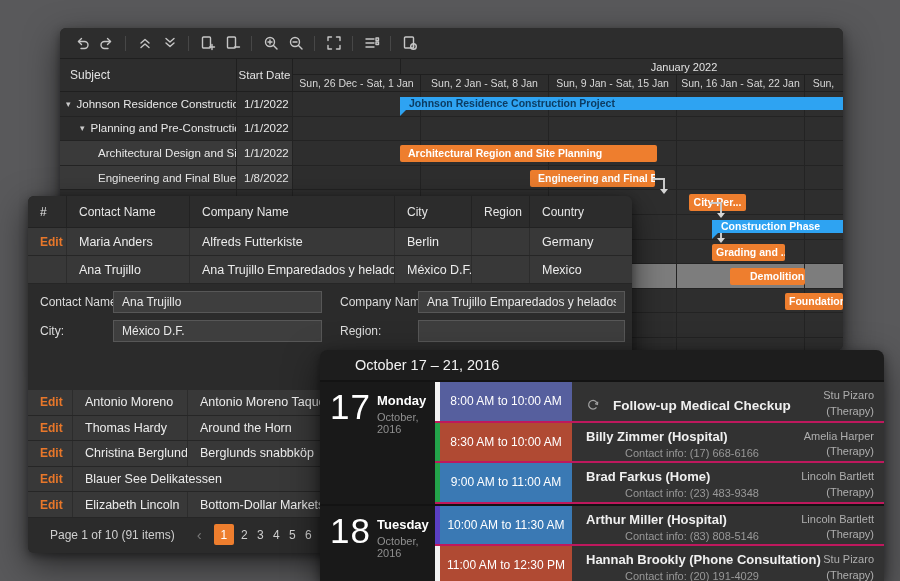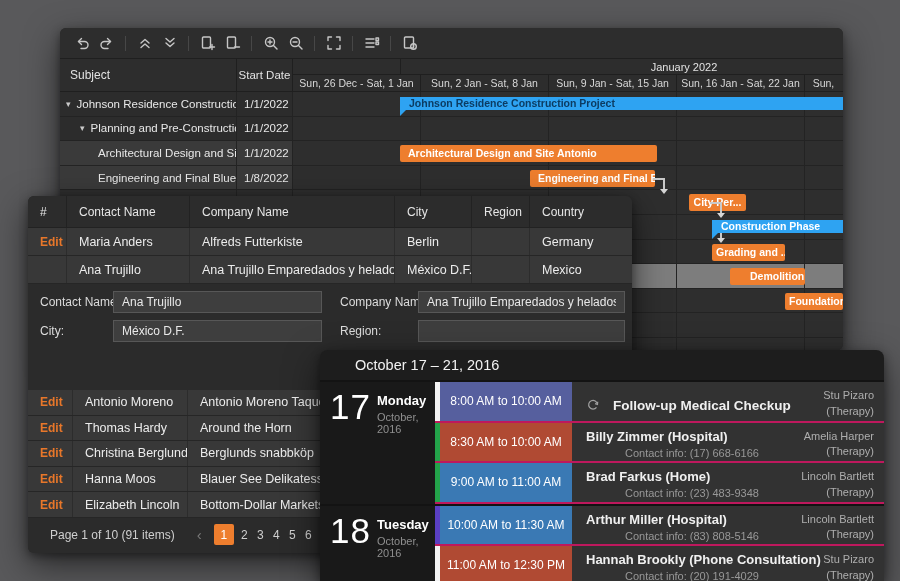--- a/index.html
+++ b/index.html
@@ -79,21 +79,21 @@
   .dc-wd { position:absolute; left:57px; top:11px; font-size:13px; font-weight:bold; color:#fff; }
   .dc-mo { position:absolute; left:57px; top:29px; font-size:11px; color:#8f8f8f; }
   .sc-events { flex:1; }
   .sc-ev { display:flex; height:40.5px; border-bottom:2px solid #be185d; }
   .ev-stripe { width:5px; flex:none; }
   .ev-time { width:132px; flex:none; display:flex; align-items:center; justify-content:center; font-size:12px; color:#fff; }
   .ev-det { flex:1; background:#323232; position:relative; padding:6px 10px 0 14px; }
   .ev-subj { font-size:13px; font-weight:bold; color:#f0f0f0; white-space:nowrap; }
   .ev-contact { font-size:11px; color:#989898; margin-top:3px; white-space:nowrap;margin-left:39px; }
   .ev-res { position:absolute; right:10px; top:6px; text-align:right; font-size:11px; color:#aeaeae; line-height:1.45; }
-  .ev-det.center { display:flex; align-items:flex-start; padding-top:16px; }
+  .ev-det.center { display:flex; align-items:center; padding-top:8px; }
   .rec-icon { margin-right:13px; flex:none; }
 </style>
 </head>
 <body style="background-color: rgb(89, 89, 91);">
 
 <div class="win" id="gantt">
   <div class="toolbar">
     <div class="tbtn">
         <svg width="16" height="16" viewBox="0 0 16 16">
           <path d="M4.5 6.5 H10.5 a3.5 3.5 0 0 1 0 7 H7"></path>
@@ -231,21 +231,21 @@
     <div class="vline" style="left:176px;"></div>
     <div class="vline" style="left:232px;"></div>
     <div class="vline" style="left:360px;"></div>
     <div class="vline" style="left:488px;"></div>
     <div class="vline" style="left:616px;"></div>
     <div class="vline" style="left:744px;"></div>
 
     <div class="bar summary clip-r" style="left:340px; top:5px; width:443px;">
         <span class="cliptext">Johnson Residence Construction Project</span>
       </div>
-    <div class="bar task" style="left:340px; top:53px; width:257px;">Architectural Design and Site Antonio</div>
+    <div class="bar task" style="left:340px; top:53px; width:257px;">Architectural Region and Site Planning</div>
     <div class="bar task" style="left:470px; top:78px; width:125px; text-align:center;">Engineering and Final Bluep...</div>
     <div class="bar task" style="left:629px; top:102px; width:57px; text-align:center; padding:0 4px;">City Per...</div>
     <div class="bar summary clip-r lighttext" style="left:652px; top:128px; width:131px;padding-left:9px;">
         <span class="cliptext">Construction Phase</span>
       </div>
     <div class="bar task" style="left:652px; top:152px; width:73px; text-align:center; padding:0 4px;">Grading and ...</div>
     <div class="bar task" style="left:670px; top:176px; width:75px; text-align:center; padding:0 20px;">Demolition a...</div>
     <div class="bar task" style="left:725px; top:201px; width:58px; text-align:center; padding:0 4px;">Foundation</div>
 
     <div class="conn" style="left:593px; top:86px; width:11px; height:1.5px;"></div>
@@ -315,21 +315,20 @@
     <div class="s1">
         <span class="editlink">Edit</span>
       </div>
     <div class="s2">Christina Berglund</div>
     <div class="s3">Berglunds snabbköp</div>
   </div>
   <div class="gw-row small">
     <div class="s1">
         <span class="editlink">Edit</span>
       </div>
-    <div class="s2">Hanna Moos</div>
     <div class="s3">Blauer See Delikatessen</div>
   </div>
   <div class="gw-row small">
     <div class="s1">
         <span class="editlink">Edit</span>
       </div>
     <div class="s2">Elizabeth Lincoln</div>
     <div class="s3">Bottom-Dollar Markets</div>
   </div>
   <div class="gw-pager">

